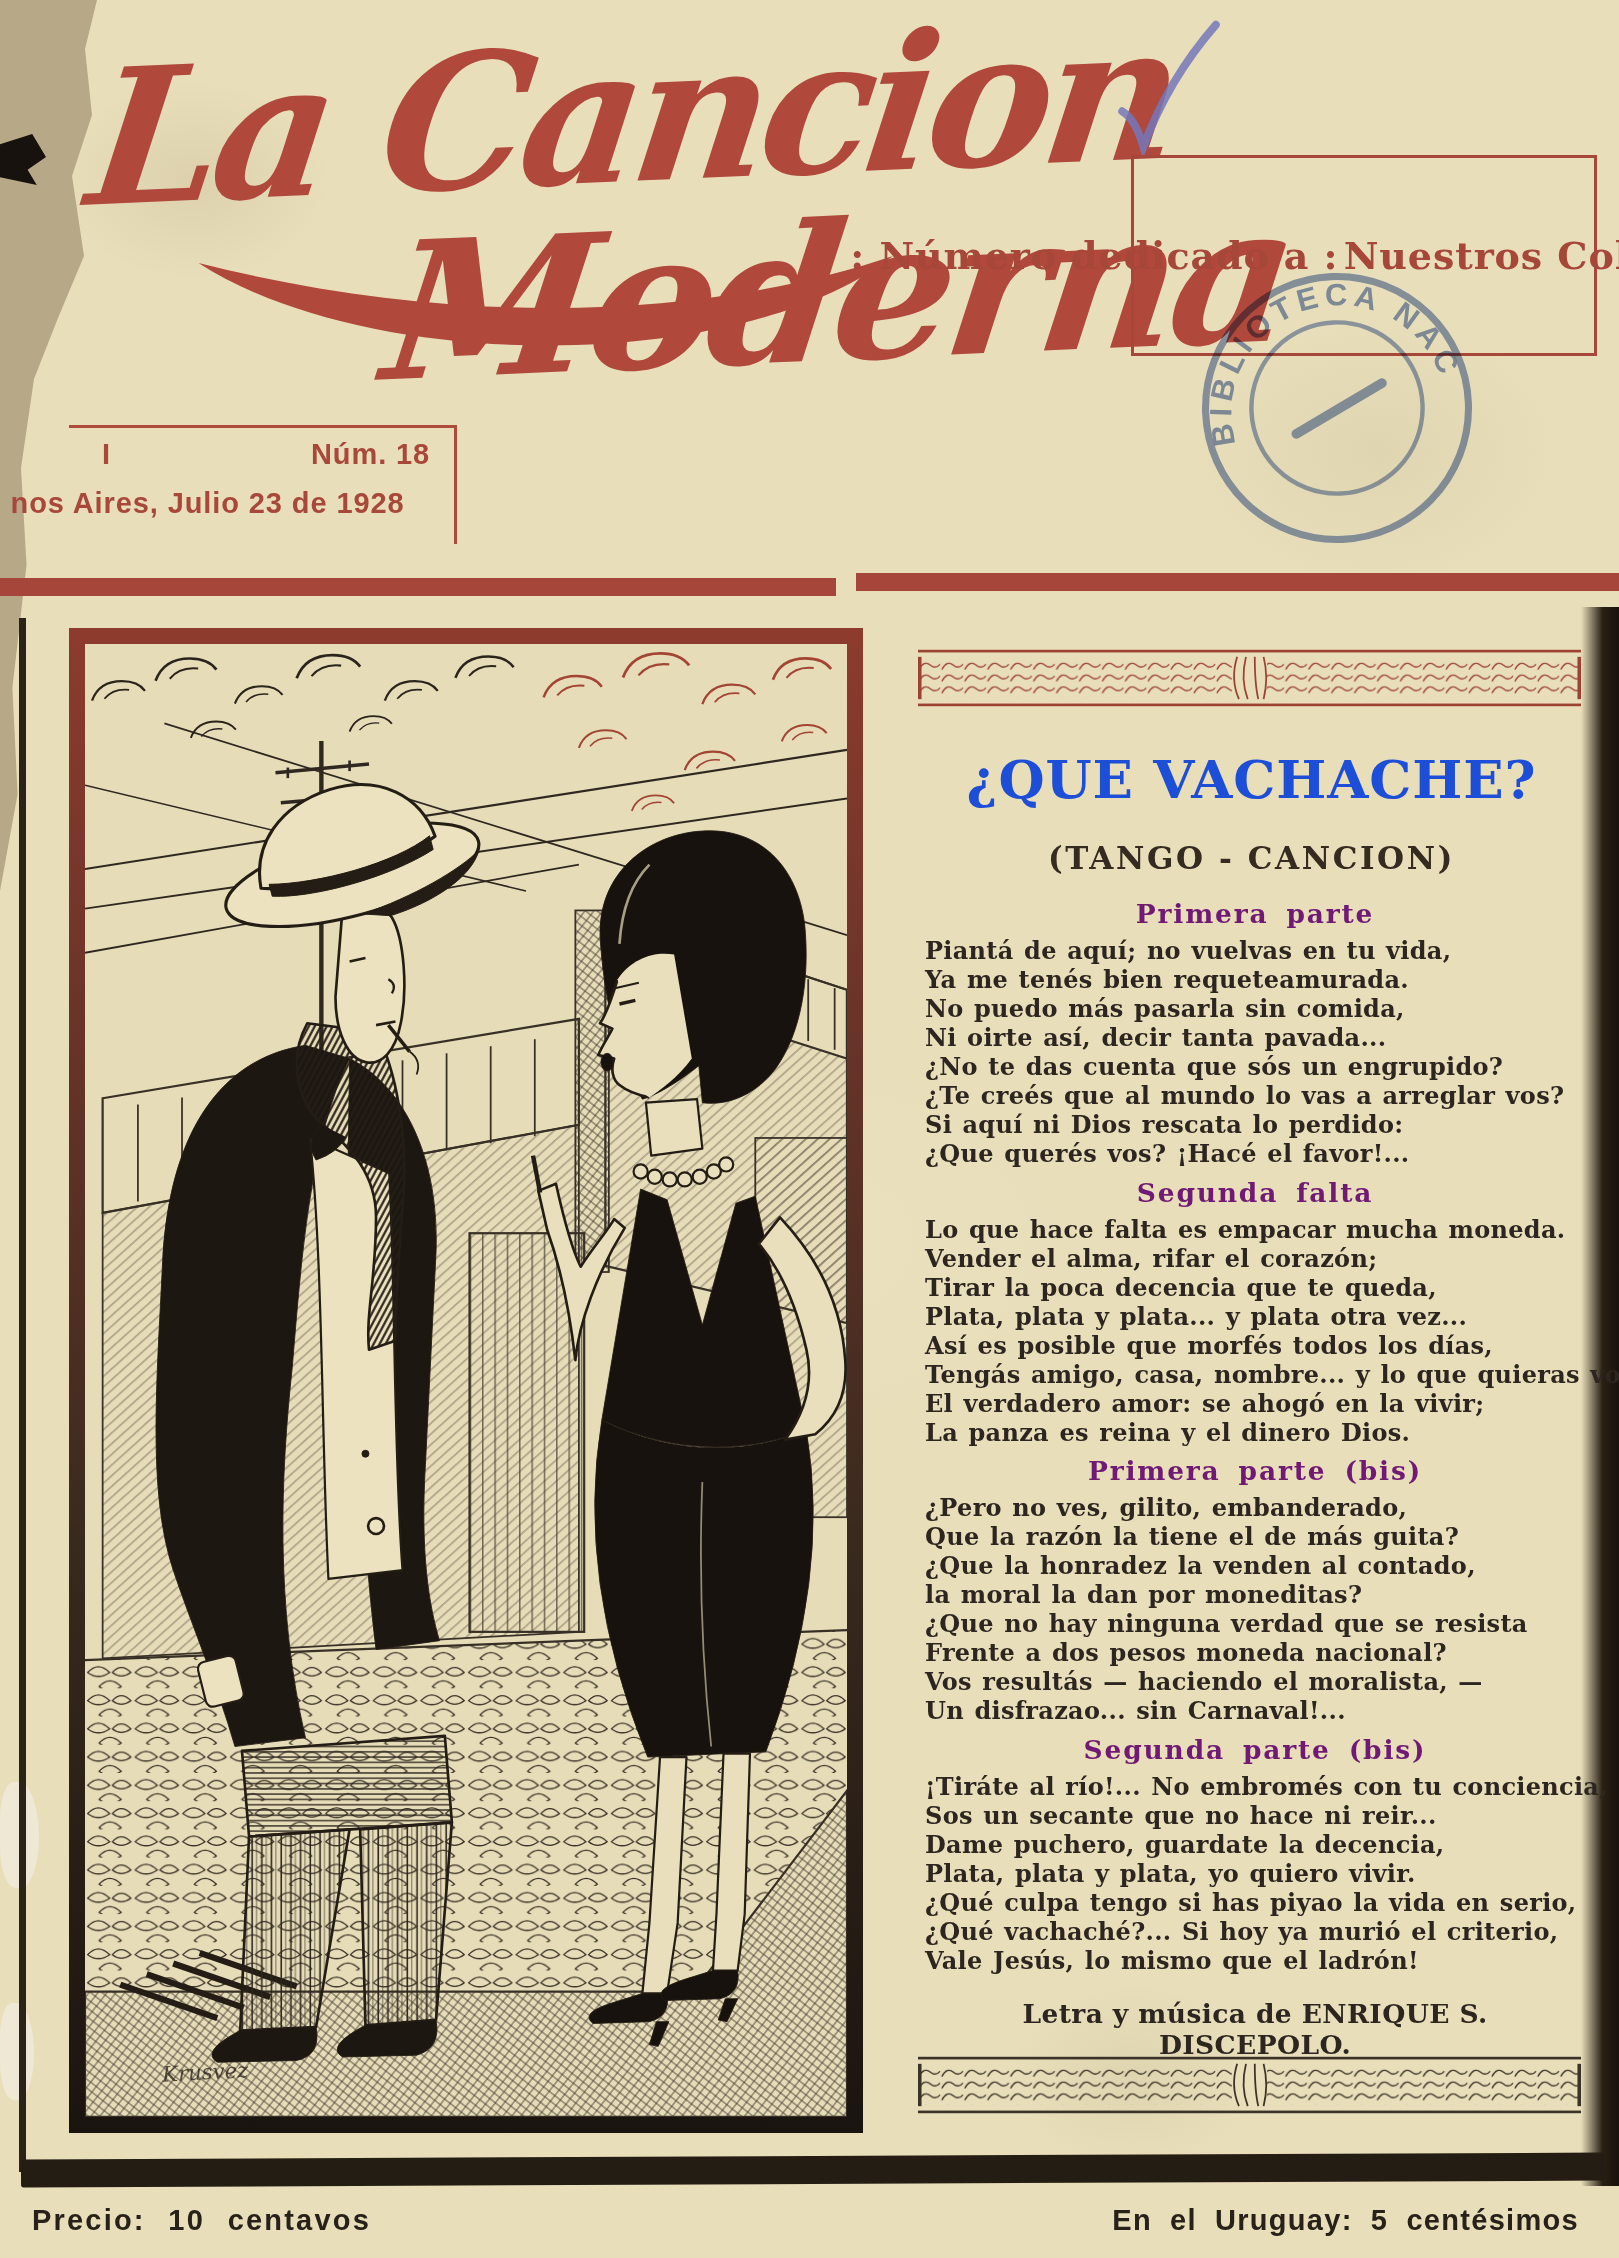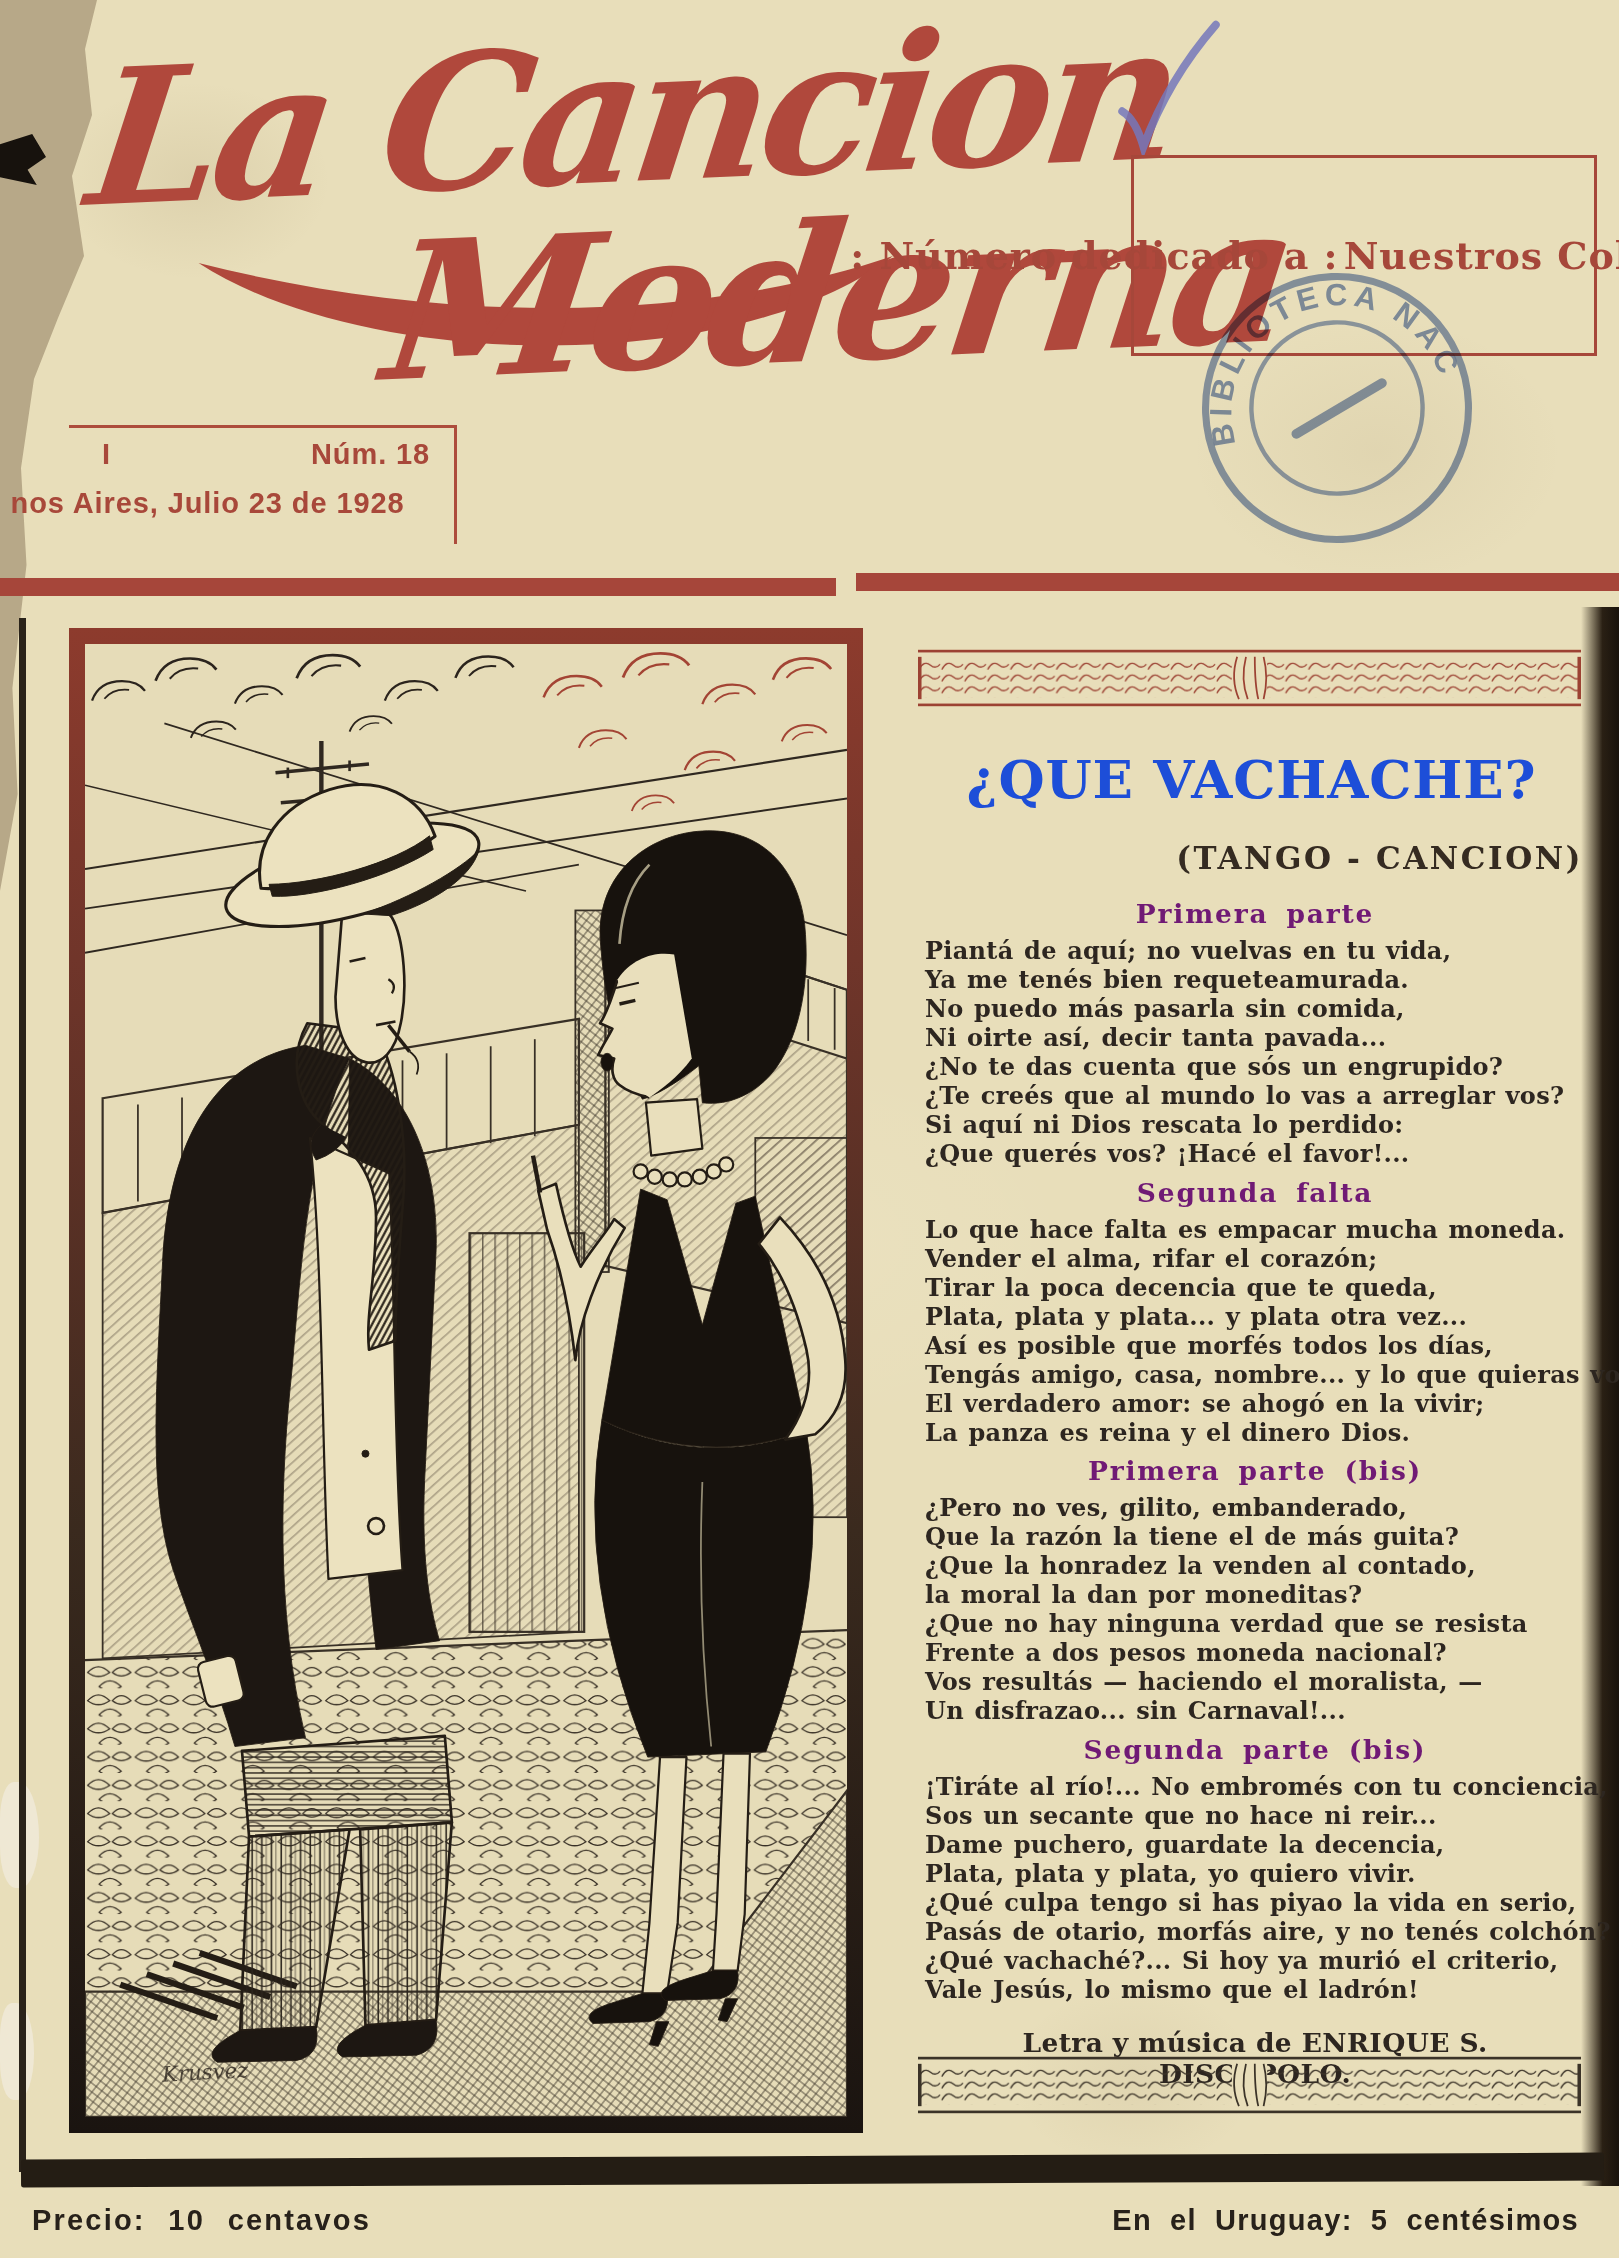--- a/index.html
+++ b/index.html
@@ -44,21 +44,21 @@
   .dedic-box{position:absolute;left:1131px;top:155px;width:466px;height:201px;
     border:3.5px solid #a6473a;box-sizing:border-box;display:flex;flex-direction:row;
     justify-content:center;align-items:center;gap:5.3px;}
   .dedic-line{color:#a6473a;font-weight:bold;font-size:38px;letter-spacing:0.9px;white-space:nowrap;}
   
   .masthead-svg{position:absolute;left:0;top:0;}
   .script{font-family:"DejaVu Serif","Liberation Serif",serif;font-style:italic;font-weight:bold;fill:#b0483c;}
   
   .song-title{position:absolute;left:920px;top:748px;width:663px;text-align:center;
     color:#1d4ed8;font-weight:bold;font-size:53px;letter-spacing:0.9px;white-space:nowrap;}
-  .song-sub{position:absolute;left:920px;top:840px;width:663px;text-align:right;
+  .song-sub{position:absolute;left:920px;top:840px;width:663px;text-align:center;
     color:#352b21;font-weight:bold;font-size:31px;letter-spacing:2.6px;white-space:nowrap;}
   .lyrics{position:absolute;left:925px;top:889px;width:660px;color:#2d2620;}
   .lyrics h4{margin:8.8px 0 7px 0;text-align:center;font-size:26.5px;font-weight:bold;
     letter-spacing:1.8px;word-spacing:7px;color:#701a75;}
   .lyrics p{margin:0;font-size:24px;font-weight:bold;line-height:29px;letter-spacing:0.3px;
     word-spacing:1.8px;white-space:nowrap;}
   .credit{margin-top:23px;text-align:center;font-size:26.5px;font-weight:bold;letter-spacing:0.4px;}
   
   .braid{position:absolute;left:918px;width:663px;height:62px;}
   .braid.top{top:647px;color:#9c4233;}
@@ -388,21 +388,20 @@
     <p>Frente a dos pesos moneda nacional?</p>
     <p>Vos resultás — haciendo el moralista, —</p>
     <p>Un disfrazao... sin Carnaval!...</p>
 
     <h4>Segunda parte (bis)</h4>
     <p>¡Tiráte al río!... No embromés con tu conciencia,</p>
     <p>Sos un secante que no hace ni reir...</p>
     <p>Dame puchero, guardate la decencia,</p>
     <p>Plata, plata y plata, yo quiero vivir.</p>
     <p>¿Qué culpa tengo si has piyao la vida en serio,</p>
-    <p>Pasás de otario, morfás aire, y no tenés colchón?</p>
     <p>¿Qué vachaché?... Si hoy ya murió el criterio,</p>
     <p>Vale Jesús, lo mismo que el ladrón!</p>
 
     <div class="credit">Letra y música de ENRIQUE S. DISCEPOLO.</div>
   </div>
 
   <svg class="braid bottom" viewBox="0 0 752 70">
     <defs>
       <pattern id="scaleD" patternUnits="userSpaceOnUse" width="26" height="13.4">
         <path d="M1,12 q6,-11 13,-5 q6,5 11,-1" fill="none" stroke="#3b3328" stroke-width="1.6"></path>

